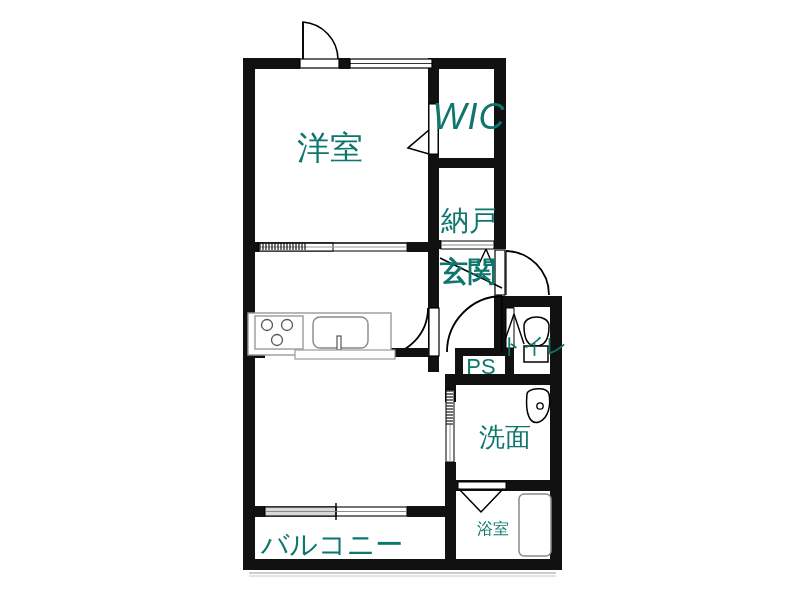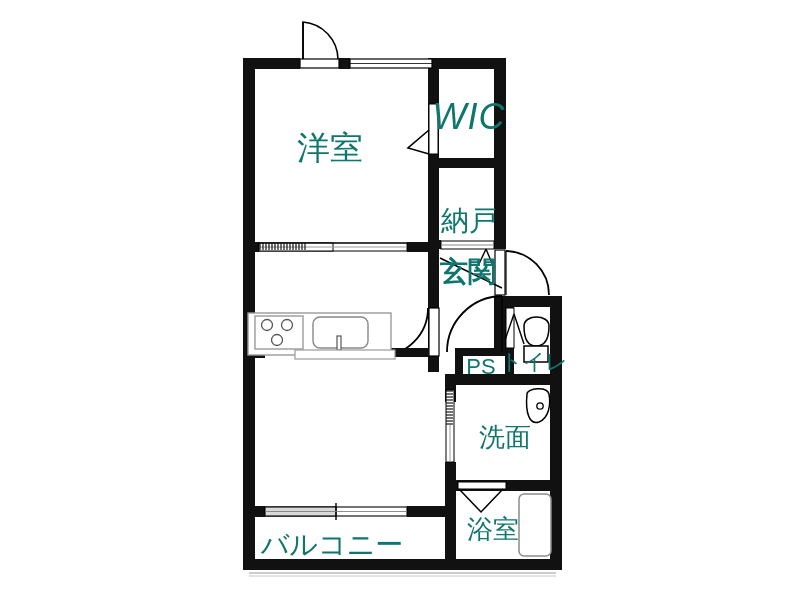--- a/index.html
+++ b/index.html
@@ -25,21 +25,21 @@
   .lbl-yoshitsu{font-size:33px;}
   .lbl-yoshitsu .sz{font-size:33px;}
   .lbl-ldk{font-size:33px;}
   .lbl-ldk .sz{font-size:33px;}
   .lbl-wic{font-size:36px;letter-spacing:1px;font-style:italic;}
   .lbl-nando{font-size:28px;}
   .lbl-genkan{font-size:28px;}
   .lbl-toilet{font-size:22px;}
   .lbl-ps{font-size:22px;}
   .lbl-senmen{font-size:26px;}
-  .lbl-yokushitsu{font-size:26px;}
+  .lbl-yokushitsu{font-size:16px;}
   .lbl-balcony{font-size:28px;letter-spacing:0px;}
   .l2{display:block;}
 </style>
 </head>
 <body>
 
 <div id="plan-root">
 
   <svg id="plan-svg" viewBox="0 0 800 600" xmlns="http://www.w3.org/2000/svg">
 
@@ -246,21 +246,21 @@
   </div>
 
   <div class="room-label lbl-nando" style="left:469px;top:221px;">
     <span class="l2">納戸</span>
   </div>
 
   <div class="room-label lbl-genkan" style="left:468px;top:272px;font-weight:bold;">
     <span class="l2">玄関</span>
   </div>
 
-  <div class="room-label lbl-toilet" style="left:534px;top:346px;margin-top:16px;">
+  <div class="room-label lbl-toilet" style="left:534px;top:346px;">
     <span class="l2">トイレ</span>
   </div>
 
   <div class="room-label lbl-ps" style="left:481px;top:367px;">
     <span class="l2">PS</span>
   </div>
 
   <div class="room-label lbl-senmen" style="left:505px;top:437px;">
     <span class="l2">洗面</span>
   </div>

